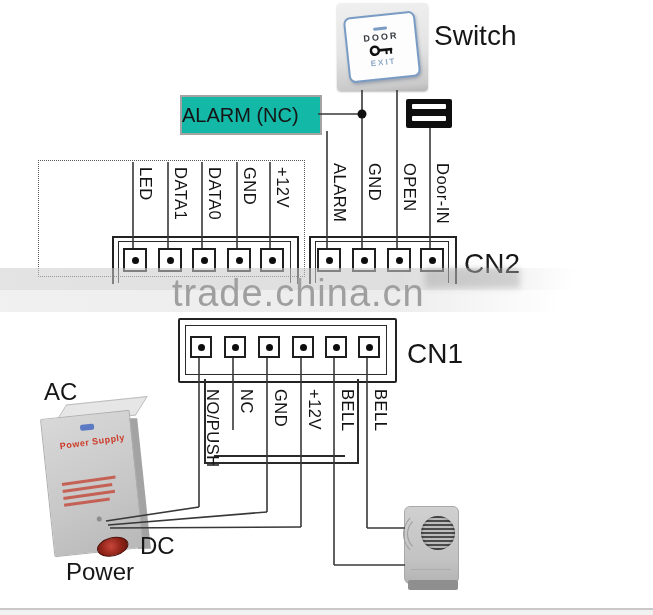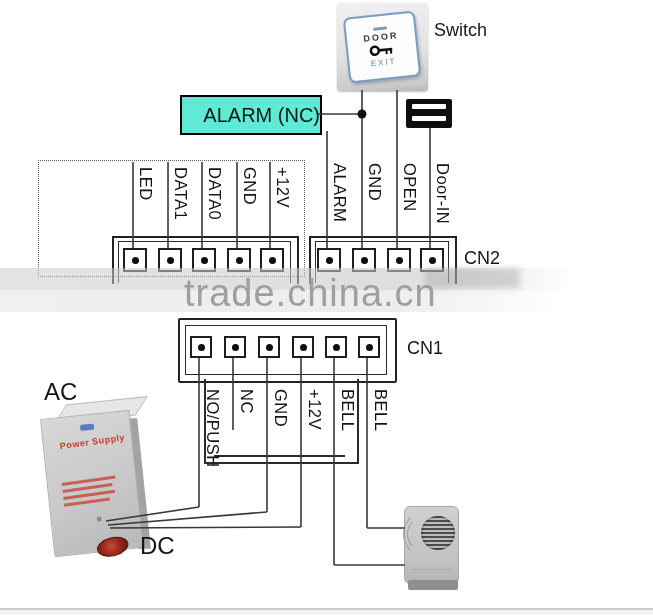--- a/index.html
+++ b/index.html
@@ -1,37 +1,37 @@
 <!DOCTYPE html>
 <html><head>
 <meta charset="utf-8">
 <style>
   html,body{margin:0;padding:0;background:#fff;}
   #canvas{position:relative;width:653px;height:615px;background:#ffffff;overflow:hidden;
           font-family:"Liberation Sans",sans-serif;color:#151515;}
   .abs{position:absolute;}
-  .lbl{position:absolute;font-size:18px;color:#161616;white-space:nowrap;z-index:8;}
+  .lbl{position:absolute;font-size:28px;color:#161616;white-space:nowrap;z-index:8;}
   .vlabel{position:absolute;writing-mode:vertical-rl;font-size:16.5px;letter-spacing:0.5px;
           color:#141414;z-index:7;white-space:nowrap;}
   
   .conn-outer{position:absolute;border:2px solid #222;border-bottom:none;z-index:3;background:transparent;}
   .conn-inner{position:absolute;border:1.5px solid #2a2a2a;border-bottom:none;z-index:3;}
   .box-outer{position:absolute;border:2px solid #222;border-radius:2px;z-index:3;}
   .box-inner{position:absolute;border:1.5px solid #2a2a2a;z-index:3;}
   .skirt{position:absolute;border:2px solid #2a2a2a;border-top:none;z-index:3;}
   .terminal{position:absolute;width:20px;height:20px;background:#fff;border:2px solid #1e1e1e;z-index:6;}
   .terminal.small{width:18px;height:18px;}
   .terminal::after{content:"";position:absolute;left:50%;top:50%;width:7px;height:7px;margin:-3.5px 0 0 -3.5px;
                    background:#0d0d0d;border-radius:50%;}
   
   #reader-box{position:absolute;left:38px;top:160px;width:265px;height:115px;
               border:1.5px dotted #5a5a5a;z-index:2;}
   
-  #alarm-box{position:absolute;left:180px;top:95px;width:138px;height:36px;border:2px solid #000000;
-             display:flex;align-items:center;justify-content:flex-end;font-size:20px;z-index:4;background:#5eead4;}
+  #alarm-box{position:absolute;left:180px;top:95px;width:138px;height:36px;border:2px solid #a3a3a3;
+             display:flex;align-items:center;justify-content:flex-start;font-size:20px;z-index:4;background:#14b8a6;}
   
   #switch-plate{position:absolute;left:337px;top:3px;width:91px;height:88px;border-radius:4px;
                 background:linear-gradient(175deg,#f0f0f0 0%,#e3e3e3 55%,#c9c9c9 92%,#b5b5b5 100%);
                 box-shadow:0 1px 2px rgba(0,0,0,0.25);z-index:4;}
   #switch-button{position:absolute;left:9px;top:11px;width:68px;height:62px;background:#fdfdfd;
                  border:2.5px solid #7a9cc4;border-radius:7px;transform:rotate(-6deg);
                  display:flex;flex-direction:column;align-items:center;justify-content:center;
                  box-shadow:1px 2px 3px rgba(70,90,120,0.35);}
   .sw-dash{width:14px;height:3px;background:#7a9cc4;border-radius:2px;margin-bottom:2px;}
   .sw-door{font-size:9px;font-weight:bold;letter-spacing:2px;color:#33383f;}
@@ -40,21 +40,21 @@
   #door-contact-icon{position:absolute;left:406px;top:99px;width:46px;height:29px;background:#0e0e0e;
                      border-radius:2px;z-index:4;}
   .dc-slot{position:absolute;left:6px;width:34px;height:5px;background:#fff;border-radius:1px;}
   
   #wm-band1{position:absolute;left:0;top:268px;width:575px;height:22px;z-index:10;
             background:linear-gradient(90deg,rgba(205,205,205,0.55) 0%,rgba(200,200,200,0.6) 70%,rgba(210,210,210,0) 100%);}
   #wm-band2{position:absolute;left:0;top:290px;width:560px;height:22px;z-index:10;
             background:linear-gradient(90deg,rgba(222,222,222,0.45) 0%,rgba(218,218,218,0.5) 70%,rgba(225,225,225,0) 100%);}
   #wm-blotch{position:absolute;left:425px;top:268px;width:95px;height:20px;z-index:10;
              background:rgba(150,150,150,0.38);filter:blur(3px);}
-  #watermark-text{position:absolute;left:184px;top:272px;font-size:38px;color:#9f9f9f;
+  #watermark-text{position:absolute;left:172px;top:272px;font-size:38px;color:#9f9f9f;
                   letter-spacing:1px;z-index:11;}
   
   #psu{position:absolute;left:30px;top:390px;width:140px;height:175px;z-index:4;}
   #psu-top{position:absolute;left:30px;top:11px;width:80px;height:16px;background:#e6e6e6;
            transform:rotate(-6deg) skewX(-38deg);border:1px solid #bdbdbd;}
   #psu-side{position:absolute;left:101px;top:28px;width:13px;height:131px;background:#a3a3a3;
             transform:rotate(-6deg) skewY(6deg);}
   #psu-front{position:absolute;left:17px;top:24px;width:88px;height:137px;
              background:linear-gradient(160deg,#d8d8d8 0%,#c7c7c7 60%,#b8b8b8 100%);
              transform:rotate(-6deg);border:1px solid #adadad;border-radius:2px;}
@@ -201,20 +201,21 @@
       <div class="psu-line" style="top:64px;"></div>
       <div class="psu-line" style="top:71px;width:50px;"></div>
       <div class="psu-line" style="top:78px;width:52px;"></div>
       <div class="psu-line" style="top:85px;width:46px;"></div>
       <div id="psu-screw"></div>
       <div id="psu-dc-oval"></div>
     </div>
   </div>
   <div class="lbl" style="left:44px;top:378px;font-size:24px;">AC</div>
   <div class="lbl" style="left:140px;top:532px;font-size:24px;">DC</div>
+  <div class="lbl" style="left:66px;top:558px;font-size:24px;">Power</div>
 
   <div id="doorbell-body">
     <div class="db-arc" style="left:-2px;top:4px;width:44px;height:44px;"></div>
     <div class="db-arc" style="left:2px;top:9px;width:34px;height:34px;"></div>
     <div id="db-grille"></div>
     <div id="db-line"></div>
   </div>
   <div id="db-shadow"></div>
 
   <div id="bottom-line"></div>

